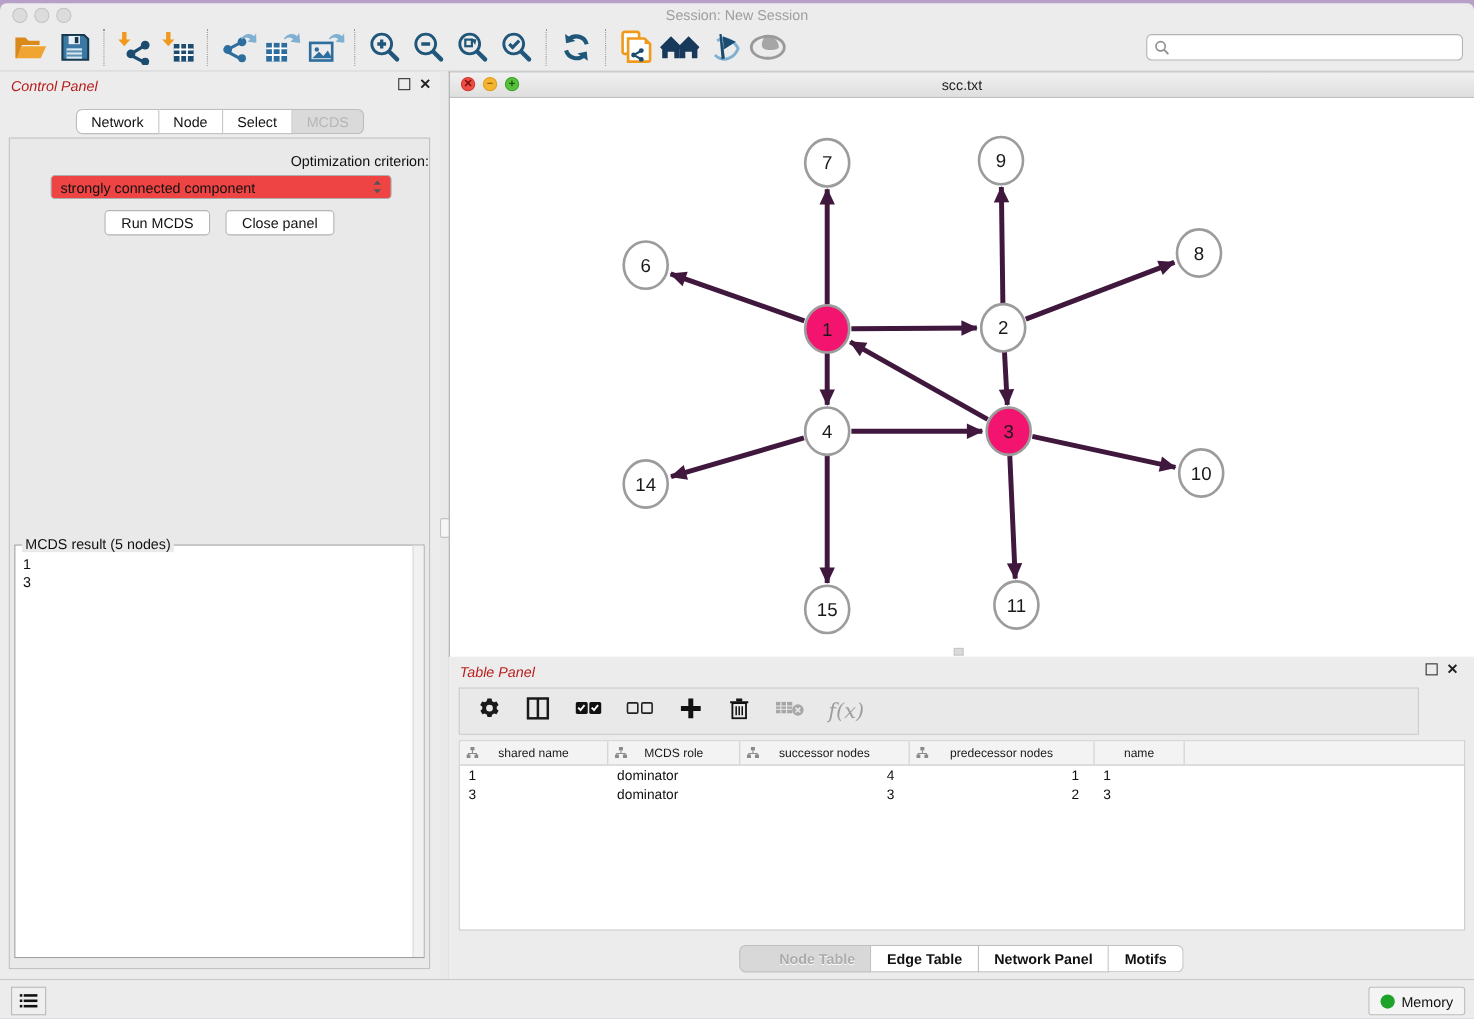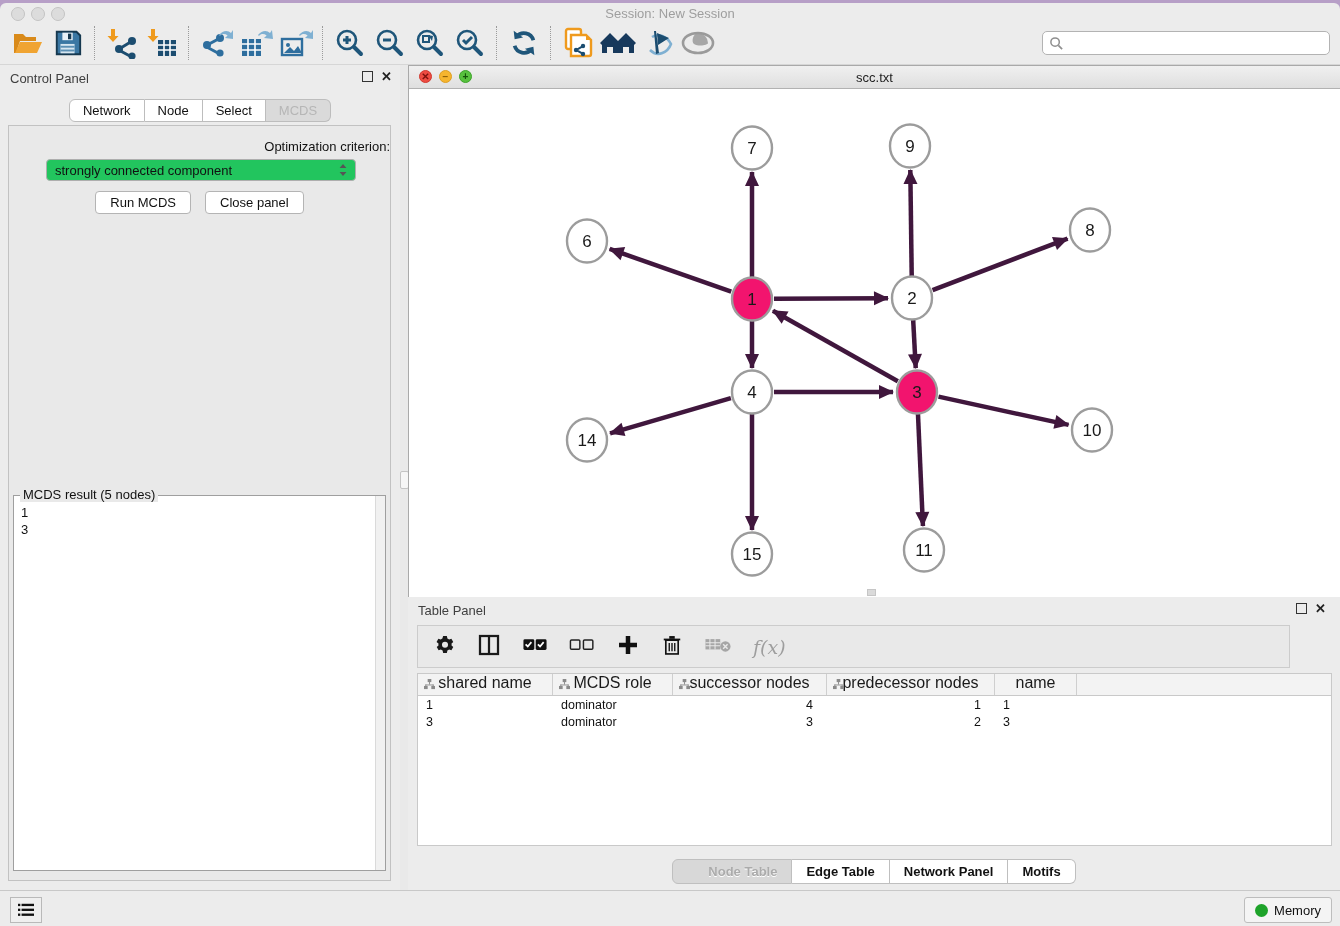--- a/index.html
+++ b/index.html
@@ -17,35 +17,35 @@
   .tbtn{width:40px;height:36px;display:flex;align-items:center;justify-content:center;flex:0 0 auto;}
   .tsep{width:1px;height:34px;border-left:1px dotted #9a9a9a;margin:0 6px;flex:0 0 auto;}
   .searchbox{position:absolute;right:10px;top:9px;width:288px;height:24px;background:#fff;
     border:1px solid #b3b3b3;border-radius:5px;display:flex;align-items:center;padding-left:6px;box-sizing:border-box;}
   .searchbox input{border:none;outline:none;flex:1;font-size:13px;background:transparent;}
   
   .control-panel{position:absolute;top:62px;left:0;width:400px;height:825px;}
   .vdivider{position:absolute;top:62px;left:400px;width:8px;height:825px;background:#e9e9e9;border-right:1px solid #b9b9b9;}
   .vdivider .grip{position:absolute;top:406px;left:0px;width:7px;height:16px;background:#f6f6f6;border:1px solid #c4c4c4;border-radius:2px;}
   .panel-header{position:relative;height:26px;}
-  .panel-header .ph-title{position:absolute;left:10px;top:6px;font-size:13px;color:#404040;}
+  .panel-header .ph-title{position:absolute;left:10px;top:6px;font-size:13px;color:#b91c1c;font-style:italic;}
   .ph-icons{position:absolute;right:8px;top:6px;display:flex;gap:8px;align-items:center;}
   .float-ico{width:9px;height:9px;border:1.5px solid #333;display:inline-block;}
   .close-ico{font-size:13px;font-weight:bold;color:#222;line-height:11px;}
   
   .seg{display:flex;justify-content:center;margin-top:8px;}
   .seg .tab{border:1px solid #bdbdbd;border-left:none;background:#fff;color:#111;font-size:13px;
     padding:3px 13px;line-height:15px;}
   .seg .tab:first-child{border-left:1px solid #bdbdbd;border-radius:6px 0 0 6px;}
   .seg .tab:last-child{border-radius:0 6px 6px 0;}
   .seg .tab.active{background:#dadada;color:#b6b6b6;}
   .cp-content{position:absolute;left:8px;top:60px;width:383px;height:756px;border:1px solid #c2c2c2;
     background:#e9e9e9;box-sizing:border-box;}
   .opt-label{text-align:right;font-size:13px;color:#111;margin-top:13px;}
-  .dropdown{position:absolute;left:37px;top:33px;width:310px;height:22px;background:#22c55e;border:1px solid #aeaeae;
+  .dropdown{position:absolute;left:37px;top:33px;width:310px;height:22px;background:#ef4444;border:1px solid #aeaeae;
     border-radius:4px;display:flex;align-items:center;box-sizing:border-box;}
   .dropdown .dval{flex:1;font-size:13px;padding-left:8px;color:#111;}
   .cp-buttons{position:absolute;top:65px;left:0;right:0;display:flex;justify-content:center;gap:14px;}
   .btn{background:#fff;border:1px solid #b4b4b4;border-radius:4px;font-size:13px;color:#111;padding:3px 14px;}
   .resultbox{position:absolute;left:4px;top:369px;width:371px;height:374px;background:#fff;border:1px solid #9f9f9f;}
   .resultbox .legend{position:absolute;top:-9px;left:6px;background:#e9e9e9;padding:0 3px;font-size:13px;color:#111;}
   .resultbox .rtext{padding:8px 0 0 7px;font-size:13px;color:#111;line-height:17px;white-space:pre-line;}
   .resultbox .vsb{position:absolute;right:0;top:0;bottom:0;width:9px;background:#f1f1f1;border-left:1px solid #dadada;}
   
   .netwin{position:absolute;top:62px;left:408px;width:932px;height:532px;background:#fff;
@@ -60,22 +60,22 @@
   .canvas{position:relative;width:100%;height:509px;background:#fff;overflow:hidden;}
   .canvas-grip{position:absolute;left:458px;top:500px;width:9px;height:7px;background:#dadada;border:1px solid #c6c6c6;box-sizing:border-box;}
   
   .tablepanel{position:absolute;top:594px;left:408px;width:932px;height:293px;background:#ececec;}
   .tp-toolbar{position:absolute;left:9px;top:28px;width:873px;height:43px;background:#e9e9e9;border:1px solid #cccccc;
     box-sizing:border-box;display:flex;align-items:center;gap:21px;padding-left:16px;}
   .tp-toolbar .fx{font-family:"DejaVu Serif","Liberation Serif",serif;font-style:italic;font-size:19px;color:#9e9e9e;}
   .tgrid{position:absolute;left:9px;top:76px;width:915px;height:173px;background:#fff;border:1px solid #c9c9c9;
     box-sizing:border-box;font-size:12.5px;color:#111;}
   .thead{display:flex;height:21px;background:#f3f3f3;border-bottom:1px solid #c9c9c9;align-items:center;}
-  .th{position:relative;height:100%;display:flex;justify-content:center;
-    border-right:1px solid #cfcfcf;box-sizing:border-box;font-size:16px;color:#1a1a1a;}
+  .th{position:relative;height:100%;display:flex;align-items:center;justify-content:center;
+    border-right:1px solid #cfcfcf;box-sizing:border-box;font-size:11px;color:#1a1a1a;}
   .th .hier{position:absolute;left:6px;top:5px;}
   .trow{display:flex;height:17px;align-items:center;}
   .td{box-sizing:border-box;padding-left:8px;overflow:hidden;white-space:nowrap;}
   .td.num{text-align:right;padding-right:14px;padding-left:0;}
   .c0{width:135px;} .c1{width:120px;} .c2{width:154px;} .c3{width:168px;} .c4{width:82px;}
   .tp-tabs{position:absolute;left:0;right:0;top:262px;display:flex;justify-content:center;}
   .tp-tabs .tab{border:1px solid #bfbfbf;border-left:none;background:#fff;color:#111;font-size:13px;font-weight:600;
     padding:4px 14px;line-height:15px;}
   .tp-tabs .tab:first-child{border-left:1px solid #bfbfbf;border-radius:6px 0 0 6px;padding-left:35px;}
   .tp-tabs .tab:last-child{border-radius:0 6px 6px 0;}

